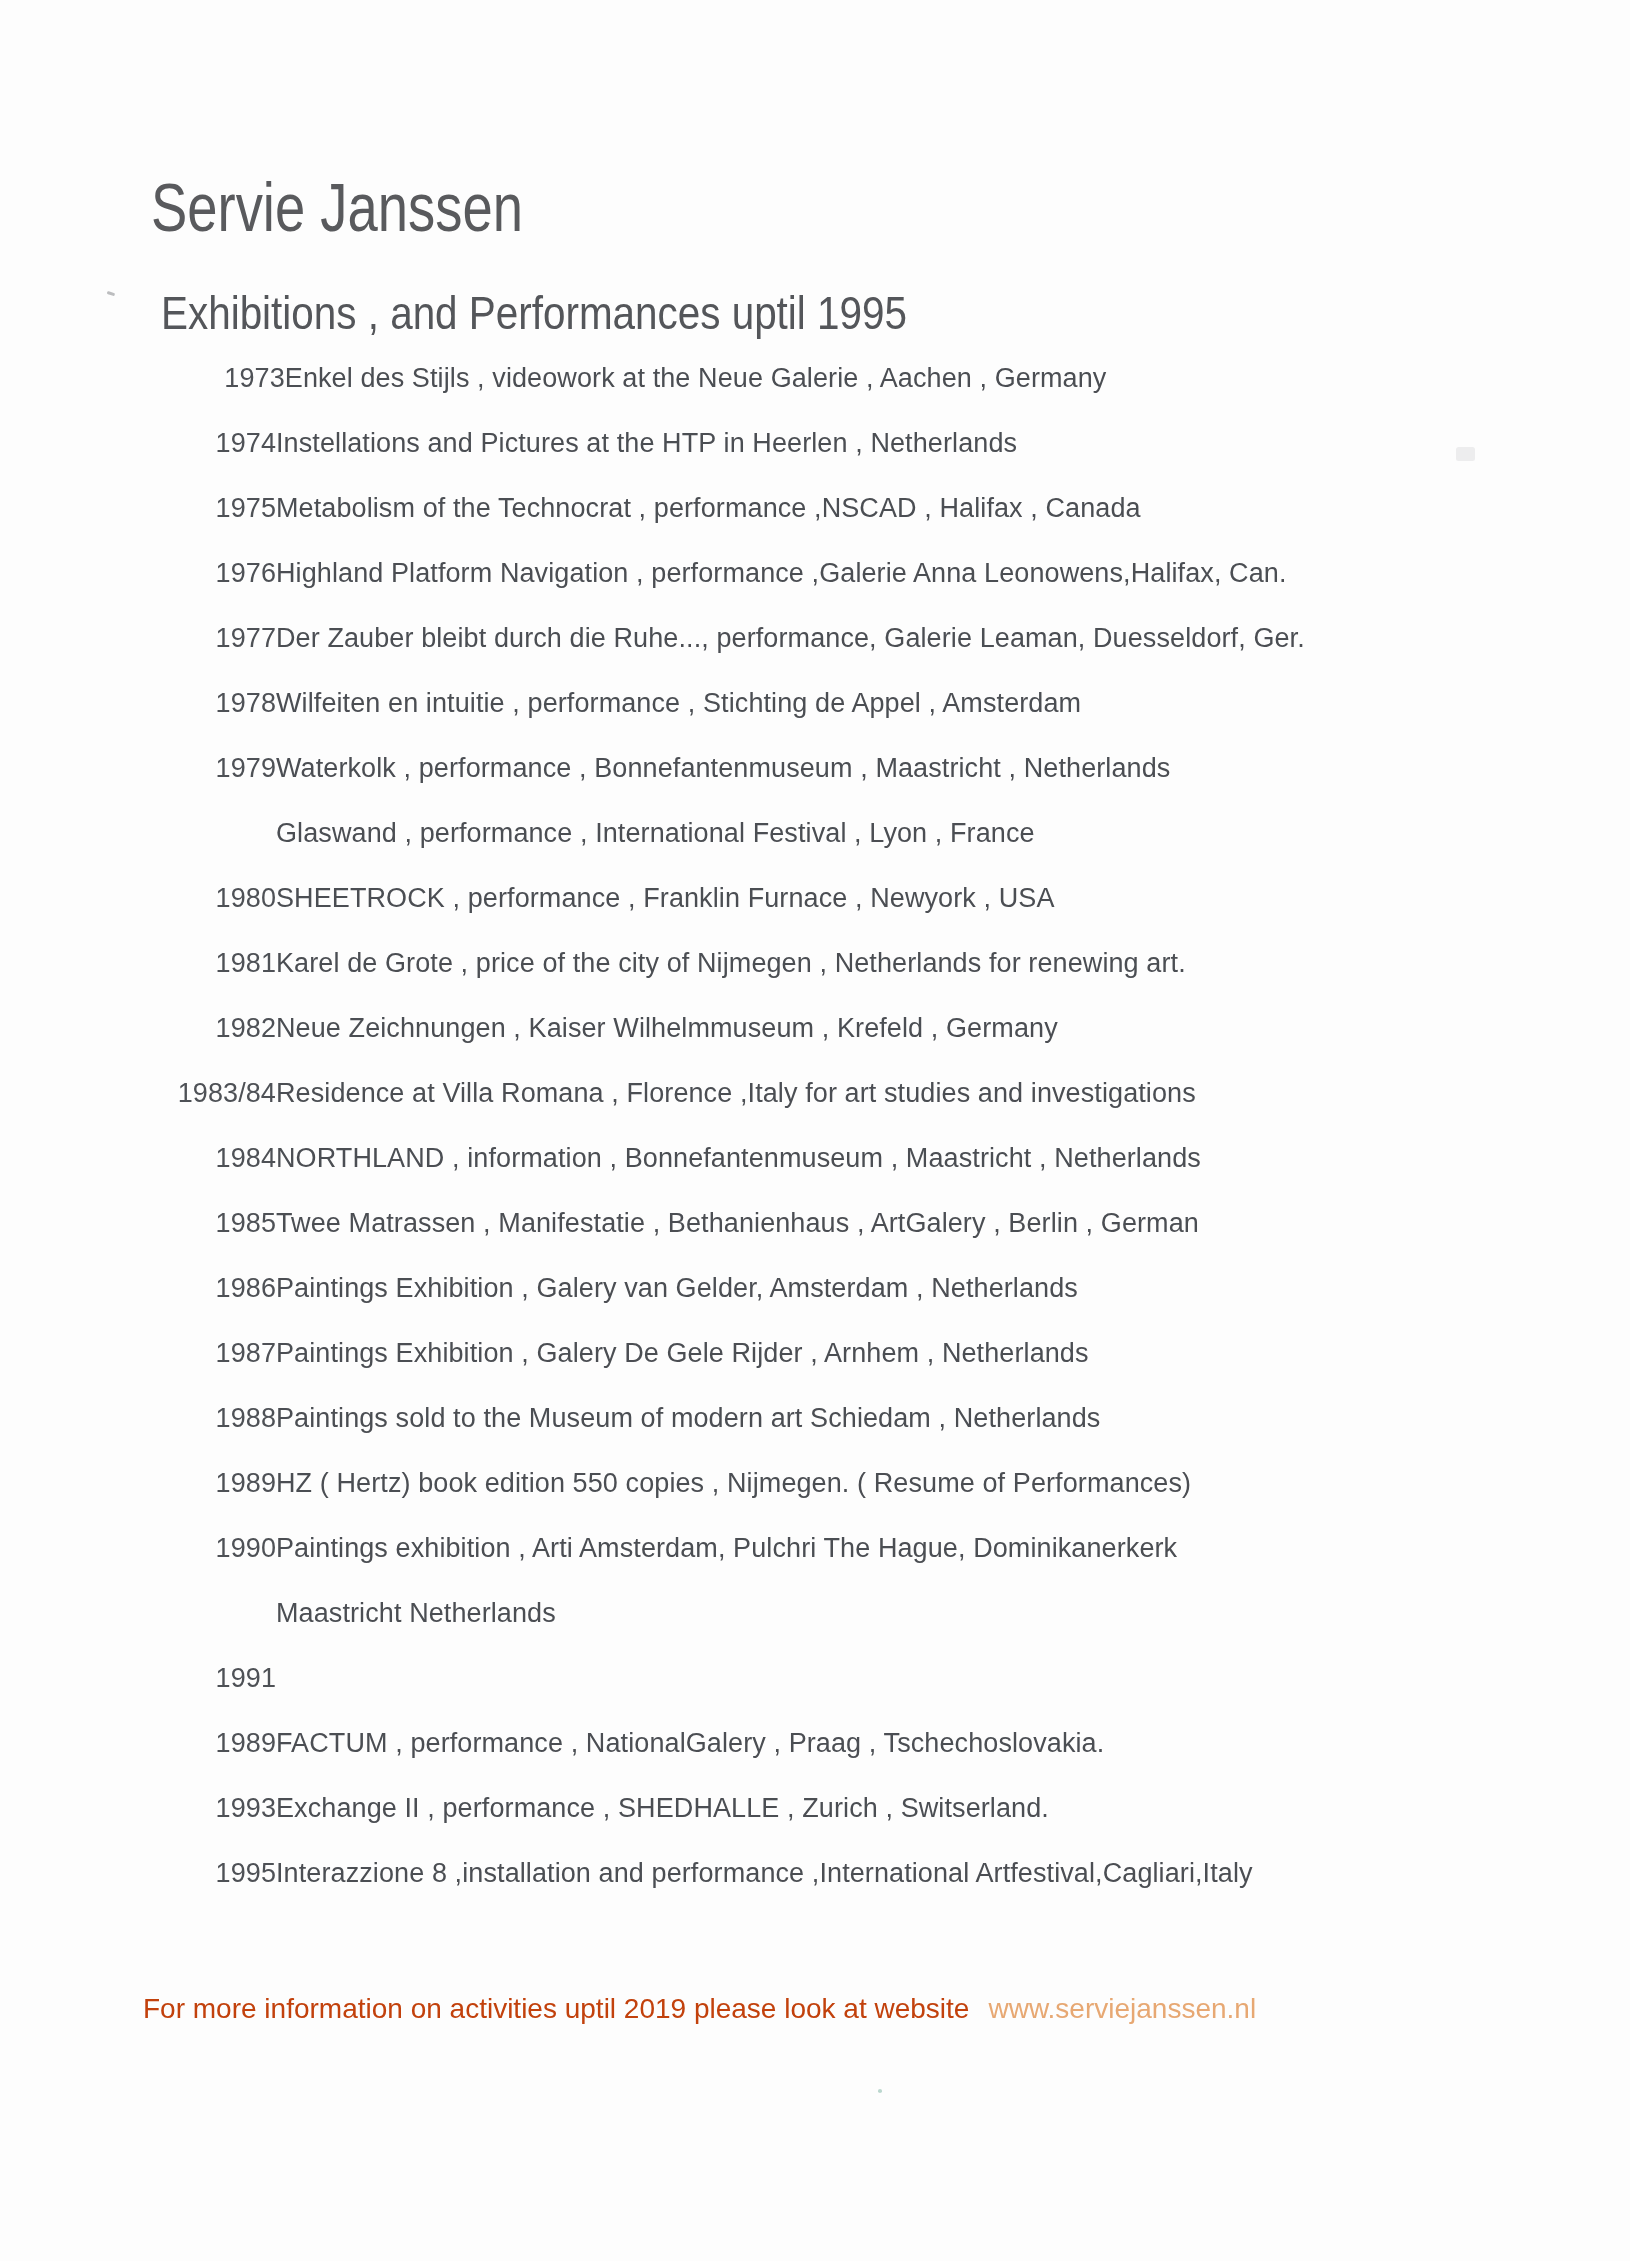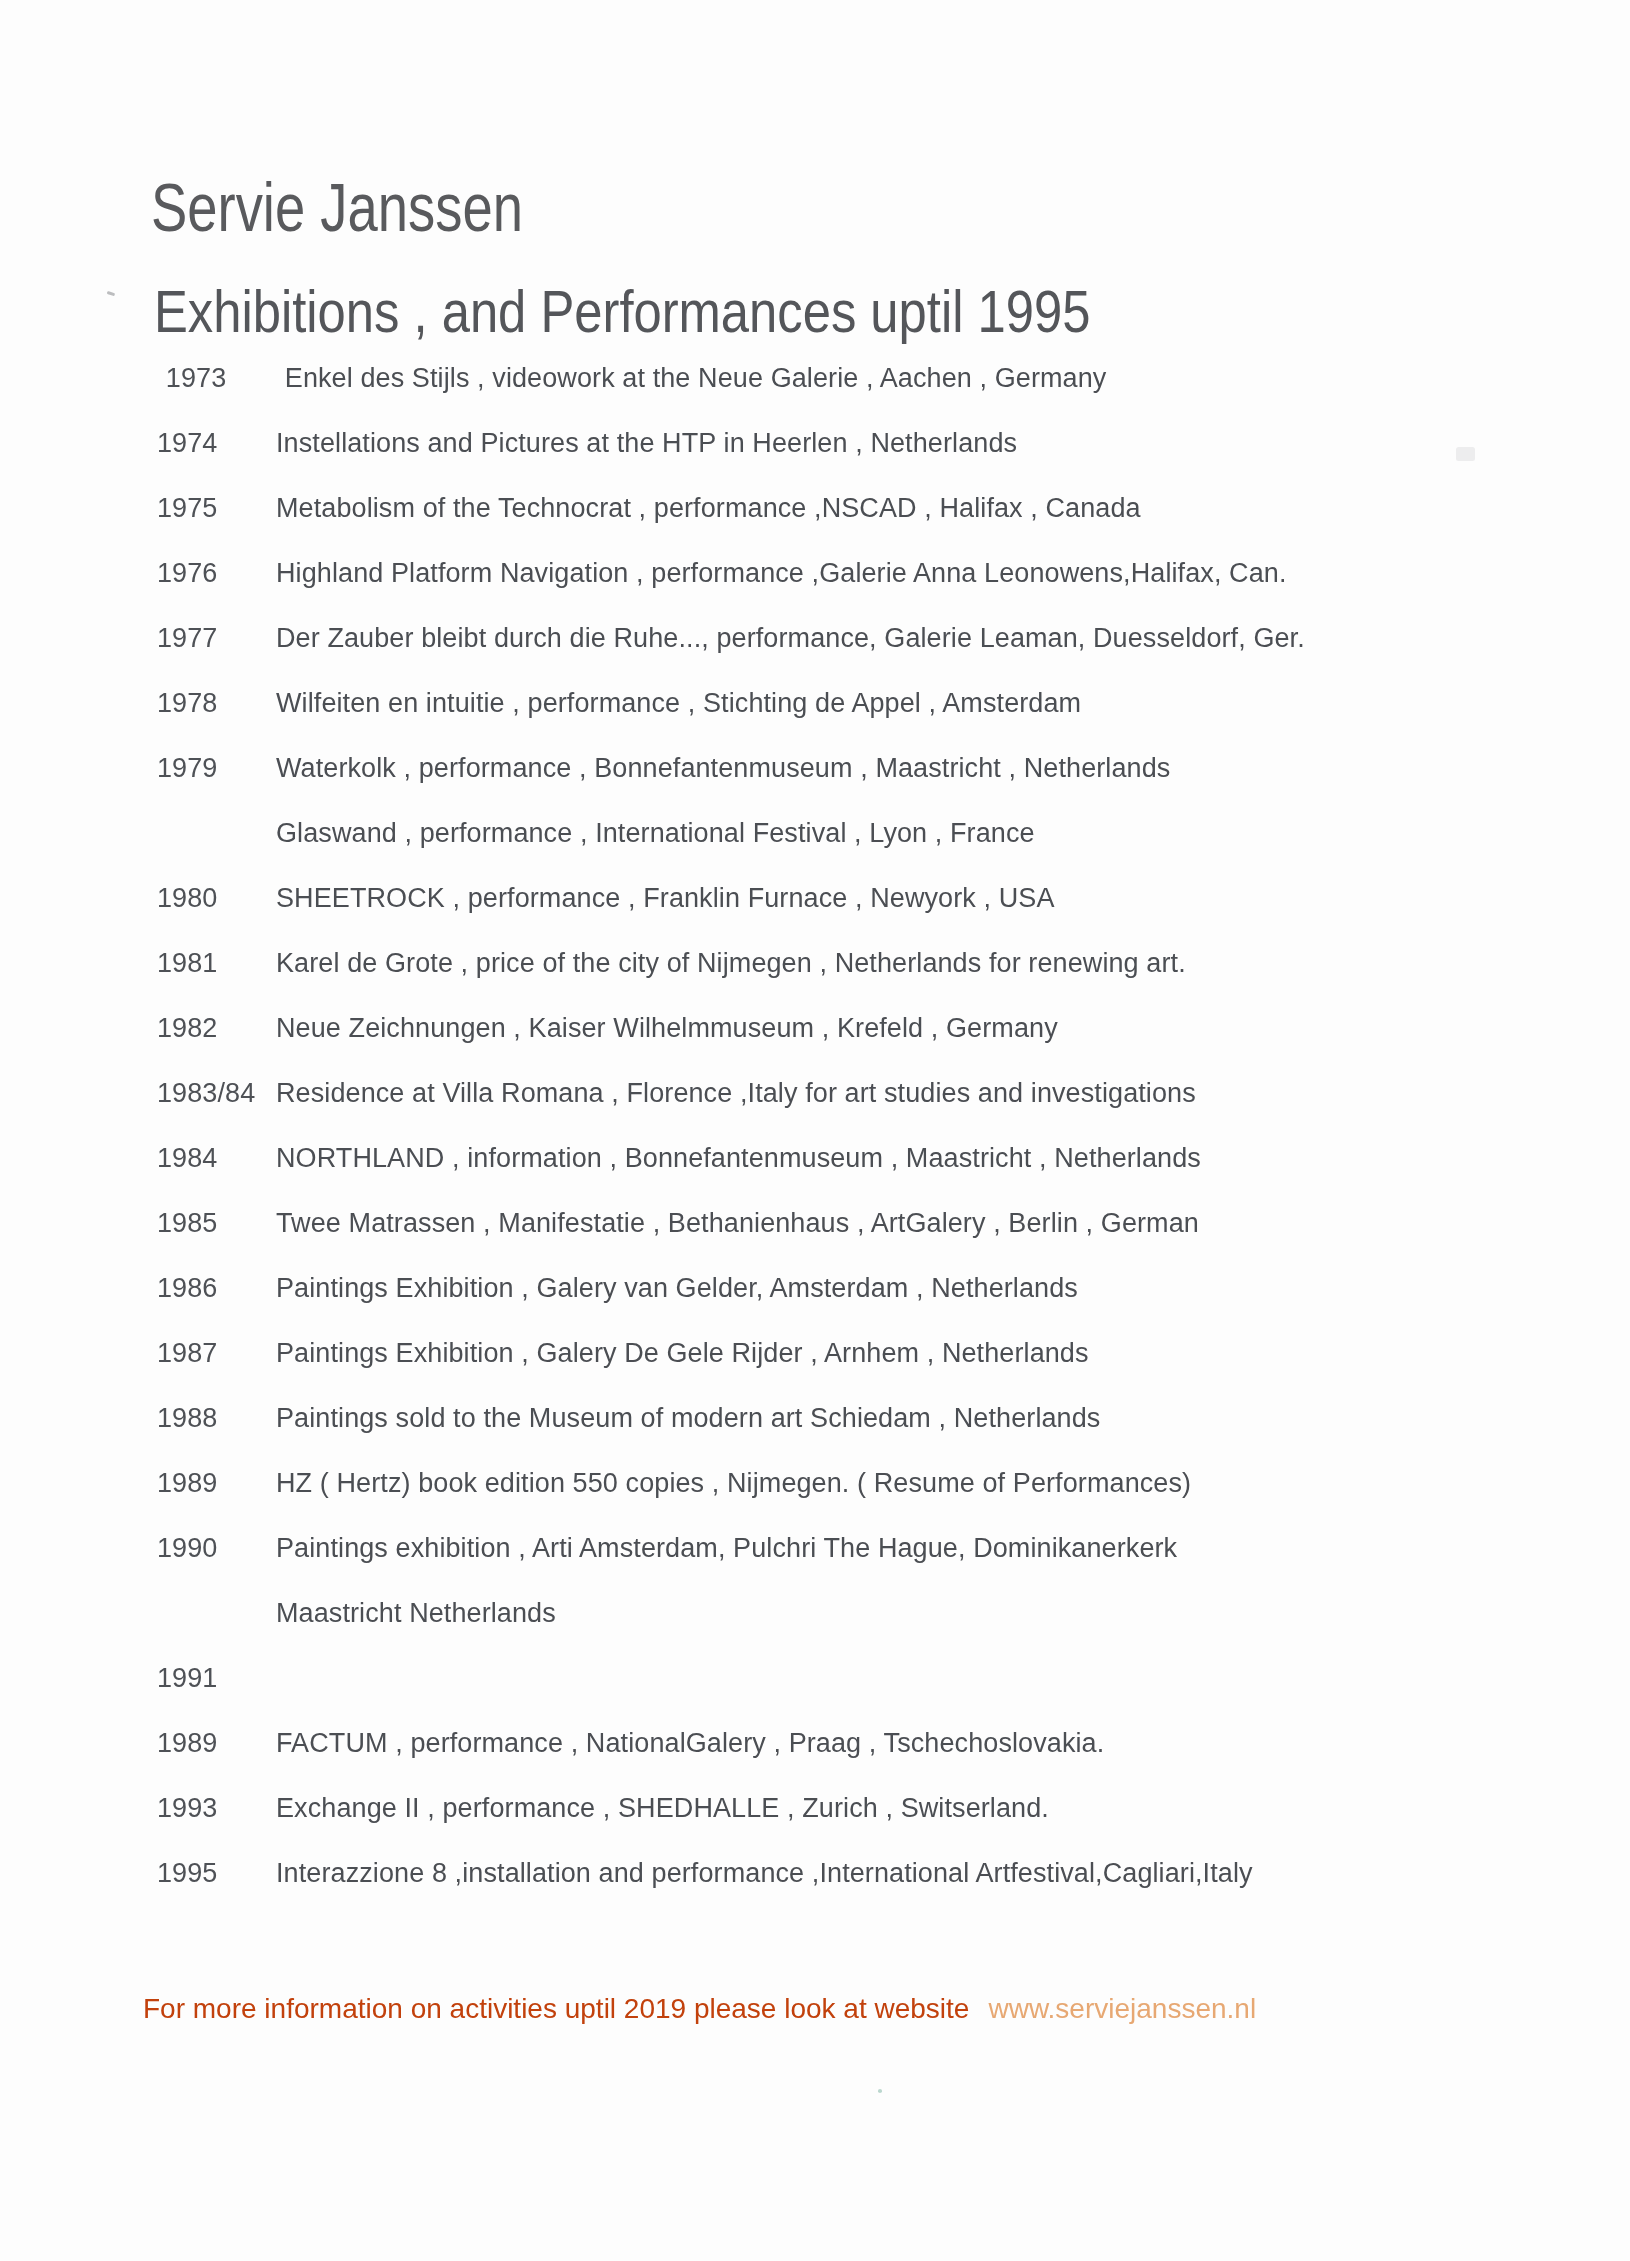--- a/index.html
+++ b/index.html
@@ -28,43 +28,44 @@
   }
   .squeeze-80 {
     display: inline-block;
     transform: scaleX(0.80);
     transform-origin: 0 50%;
   }
   .subtitle {
     position: absolute;
     left: 149px;
     top: 273px;
-    font-size: 59px;
+    font-size: 47px;
     font-weight: normal;
     color: #54565a;
     white-space: nowrap;
-    margin: 5px;
+    margin: 12px;
   }
   .squeeze-86 {
     display: inline-block;
     transform: scaleX(0.86);
     transform-origin: 0 50%;
   }
   .list {
     position: absolute;
     left: 0;
     top: 346px;
     width: 1631px;
   }
   .row {
     display: flex;
     align-items: center;
     height: 65px;
     font-size: 27px;
     letter-spacing: 0.1px;
+    text-align: right;
   }
   .row .year {
     flex: 0 0 119px;
     margin-left: 157px;
     white-space: nowrap;
   }
   .row.indent .year {
     padding-left: 8.8px;
   }
   .row .desc {

